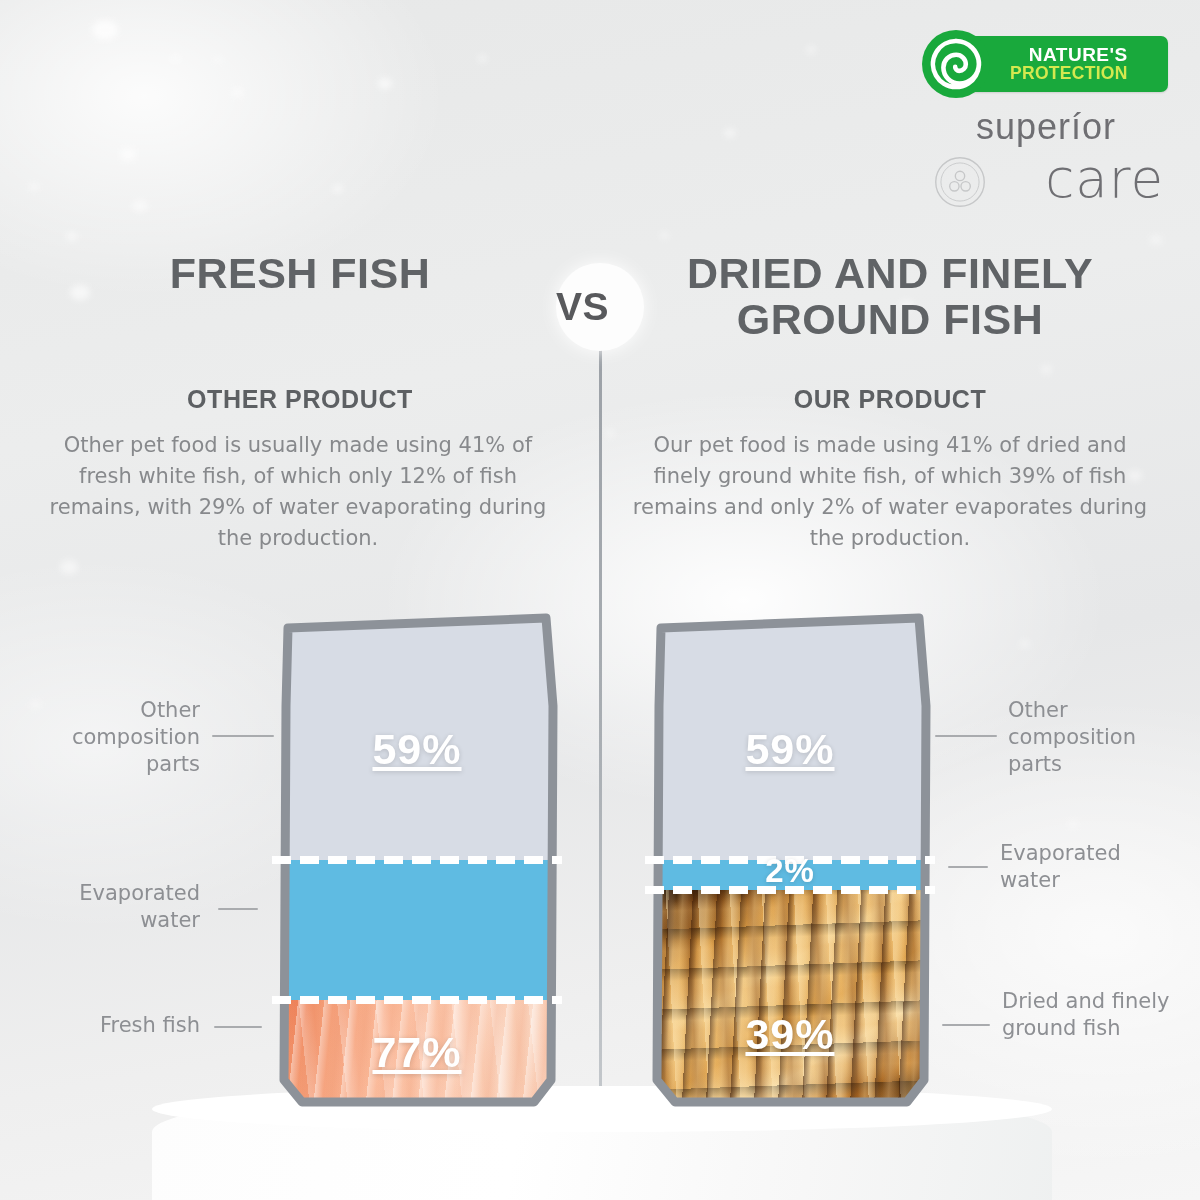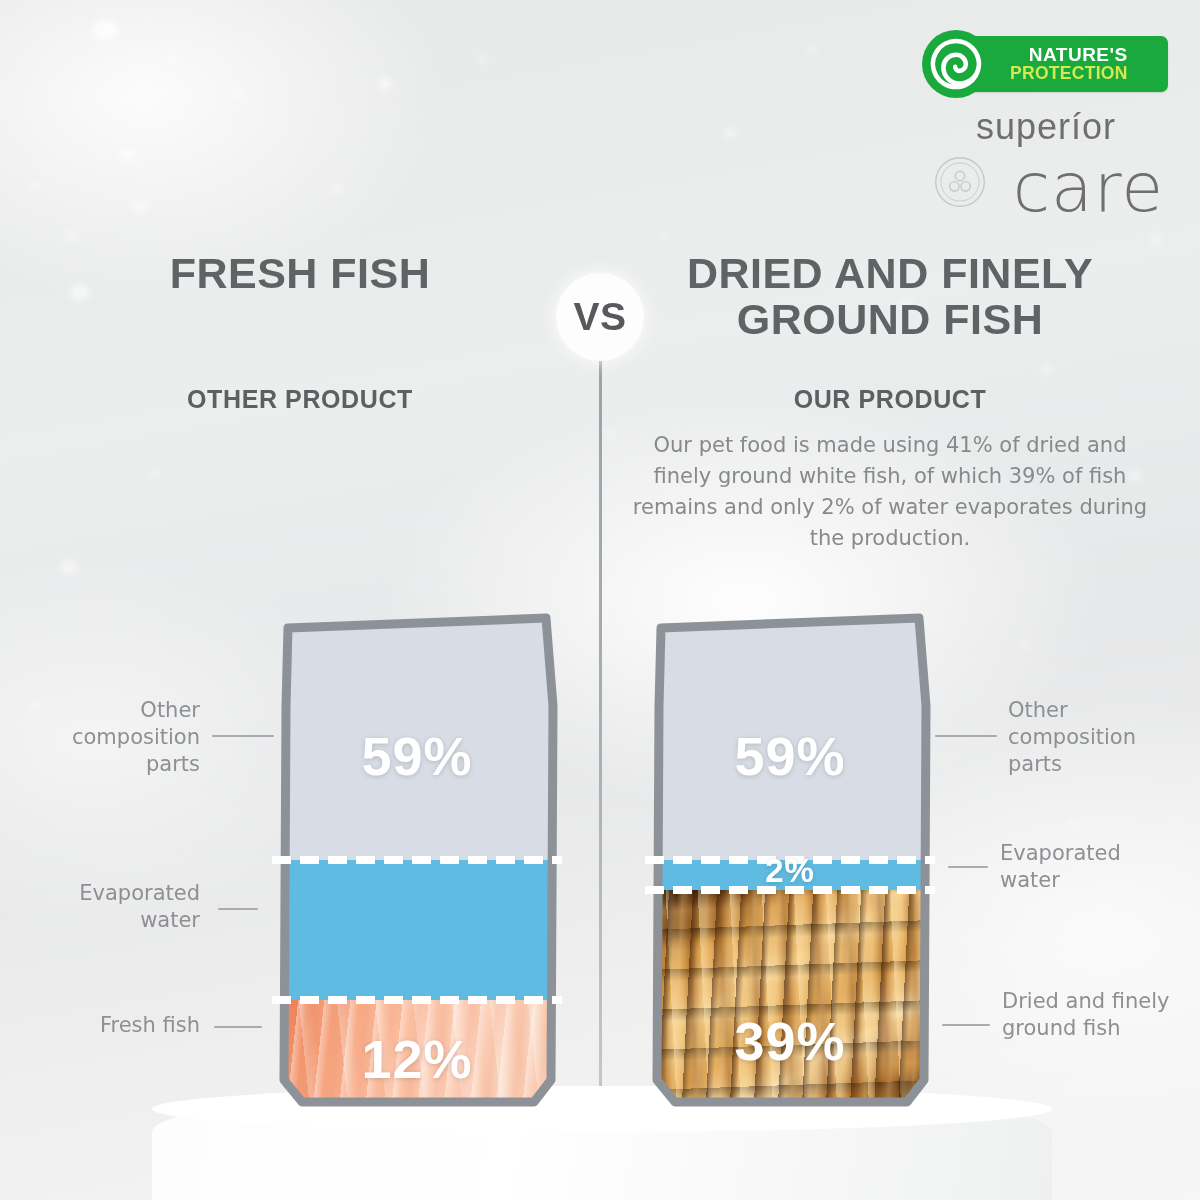--- a/index.html
+++ b/index.html
@@ -39,21 +39,21 @@
   .np-swirl svg{ display:block; }
   .np-text{ color:#ffffff; font-size:19px; font-weight:bold; line-height:1.02; letter-spacing:.5px; text-align:right; }
   .np-text .l2{ color:#d4e84f; font-size:17.5px; letter-spacing:.3px; }
   .sc-wrap{ position:relative; margin-top:14px; height:108px; }
   .sc-sup{
     position:absolute; right:52px; top:0; font-family:Liberation Sans, sans-serif;
     font-size:36px; color:#6f6f73; letter-spacing:1px; font-weight:300;
   }
   .sc-care{
     position:absolute; right:4px; top:42px; font-family:"DejaVu Sans", sans-serif;
-    font-size:68px; color:#6f6f73; letter-spacing:1px; font-weight:300;
+    font-size:53px; color:#6f6f73; letter-spacing:1px; font-weight:300;
   }
   .sc-seal{ position:absolute; left:16px; top:50px; width:52px; height:52px; opacity:.38; }
 
   
   .title{
     position:absolute; color:#606366; font-weight:bold; font-size:43px;
     letter-spacing:.5px; line-height:1.08; text-align:center;
   }
   #title-left { left:60px;  top:250px; width:480px; }
   #title-right{ left:640px; top:250px; width:500px; }
@@ -72,22 +72,22 @@
   #para-left { left:48px;  top:430px; width:500px; }
   #para-right{ left:630px; top:430px; width:520px; }
 
   
   #vs-divider{
     position:absolute; left:599px; top:310px; width:2.5px; height:782px;
     background:linear-gradient(180deg,#9ba0a6 0%,#a9aeb3 55%,#c3c7cb 100%);
     border-radius:2px;
   }
   #vs-circle{
-    position:absolute; left:556px; top:273px; width:88px; height:88px; border-radius:50%;
-    background:#fdfdfd; display:flex; align-items:center; justify-content:center;
+    position:absolute; left:556px; top:263px; width:88px; height:88px; border-radius:50%;
+    background:#fdfdfd; display:flex; align-items:center; justify-content:flex-start;
     box-shadow:0 0 18px rgba(255,255,255,.95);
   }
   #vs-circle span{ color:#58595c; font-weight:bold; font-size:39px; letter-spacing:.5px; }
 
   
   #pedestal{
     position:absolute; left:152px; top:1086px; width:900px; height:180px;
     background:linear-gradient(100deg,#fdfdfd 0%,#ffffff 40%,#f7f7f7 72%,#eef0f0 100%);
     border-radius:50% 50% 0 0 / 46px 46px 0 0;
   }
@@ -117,21 +117,21 @@
 
   .dashline{
     position:absolute; left:0; width:100%; height:8px;
     background:repeating-linear-gradient(90deg,#ffffff 0px,#ffffff 19px,rgba(255,255,255,0) 19px,rgba(255,255,255,0) 28px);
   }
 
   .pct{
     position:absolute; width:100%; text-align:center; color:#ffffff; font-weight:bold;
     letter-spacing:1px; text-shadow:0 1px 5px rgba(0,0,0,.16);
   }
-  .pct-lg{ font-size:54px; }
+  .pct-lg{ font-size:43px;text-decoration:underline; }
   .pct-sm{ font-size:33px; }
 
   
   .lbl{
     position:absolute; color:#8d8f93; font-size:21px; line-height:1.28;
     font-family:"DejaVu Sans", sans-serif;
   }
   .lbl-l{ text-align:right; }
   .lbl-r{ text-align:left; }
   .leader{ position:absolute; height:2px; background:#a9abae; border-radius:2px; }
@@ -190,20 +190,21 @@
       </svg>
       <div class="sc-sup">superíor</div>
       <div class="sc-care">care</div>
     </div>
   </div>
 
   <div class="title" id="title-left">FRESH FISH</div>
   <div class="title" id="title-right">DRIED AND FINELY GROUND FISH</div>
   <div class="subtitle" id="sub-left">OTHER PRODUCT</div>
   <div class="subtitle" id="sub-right">OUR PRODUCT</div>
+  <div class="para" id="para-left">Other pet food is usually made using 41% of fresh white fish, of which only 12% of fish remains, with 29% of water evaporating during the production.</div>
   <div class="para" id="para-right">Our pet food is made using 41% of dried and finely ground white fish, of which 39% of fish remains and only 2% of water evaporates during the production.</div>
 
   <div id="vs-divider"></div>
   <div id="vs-circle">
     <span>VS</span>
   </div>
 
   <div id="pedestal"></div>
 
   <div class="bag" id="bag-left">
@@ -224,21 +225,21 @@
         </foreignObject>
         <rect x="0" y="246" width="290" height="8" fill="none"></rect>
       </g>
       <path d="M16 18 L274 8 L281 96 L279 470 L262 492 L30 492 L12 470 L14 96 Z" fill="none" stroke="#8d9299" stroke-width="9" stroke-linejoin="round"></path>
     </svg>
 
     <div class="dashline" style="top:246px;"></div>
     <div class="dashline" style="top:386px;"></div>
 
     <div class="pct pct-lg" style="top:115px;">59%</div>
-    <div class="pct pct-lg" style="top:418px;">12%</div>
+    <div class="pct pct-lg" style="top:418px;">77%</div>
   </div>
 
   <div class="bag" id="bag-right">
     <svg width="290" height="500" viewBox="0 0 290 500" style="position:absolute;inset:0;">
       <defs>
         <clipPath id="clipR">
           <path d="M16 18 L274 8 L281 96 L279 470 L262 492 L30 492 L12 470 L14 96 Z"></path>
         </clipPath>
       </defs>
       <g clip-path="url(#clipR)">

